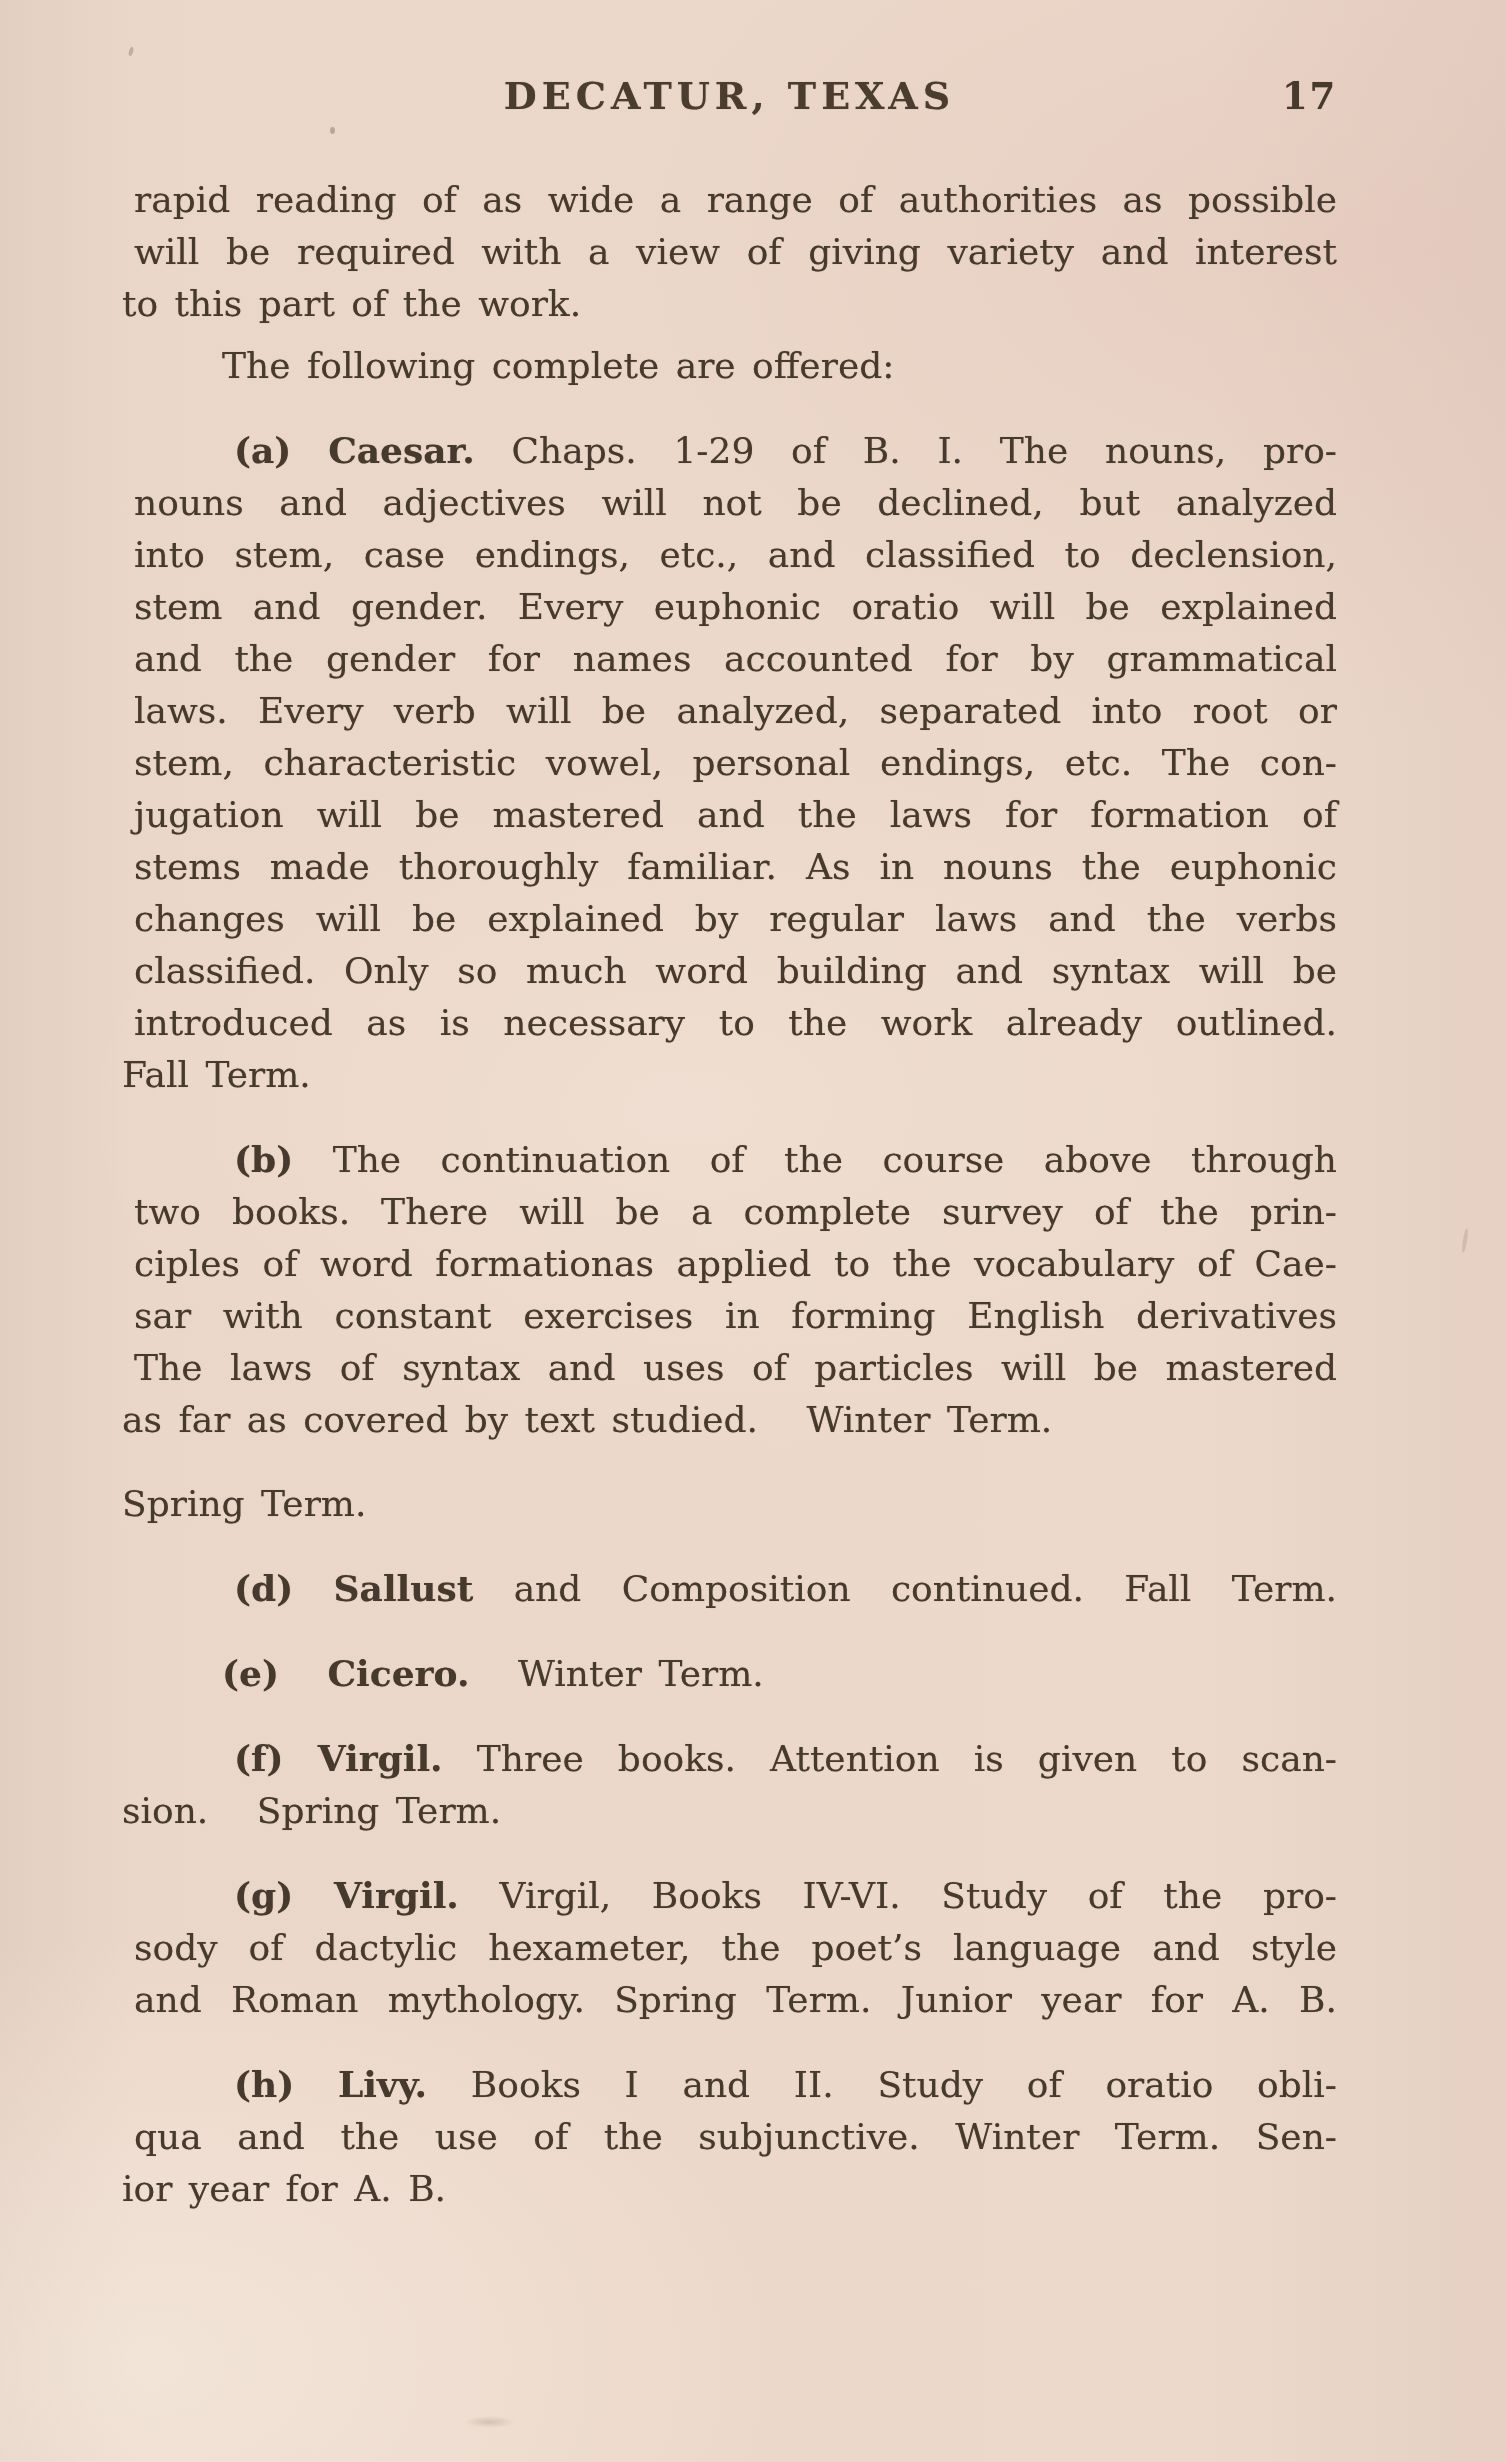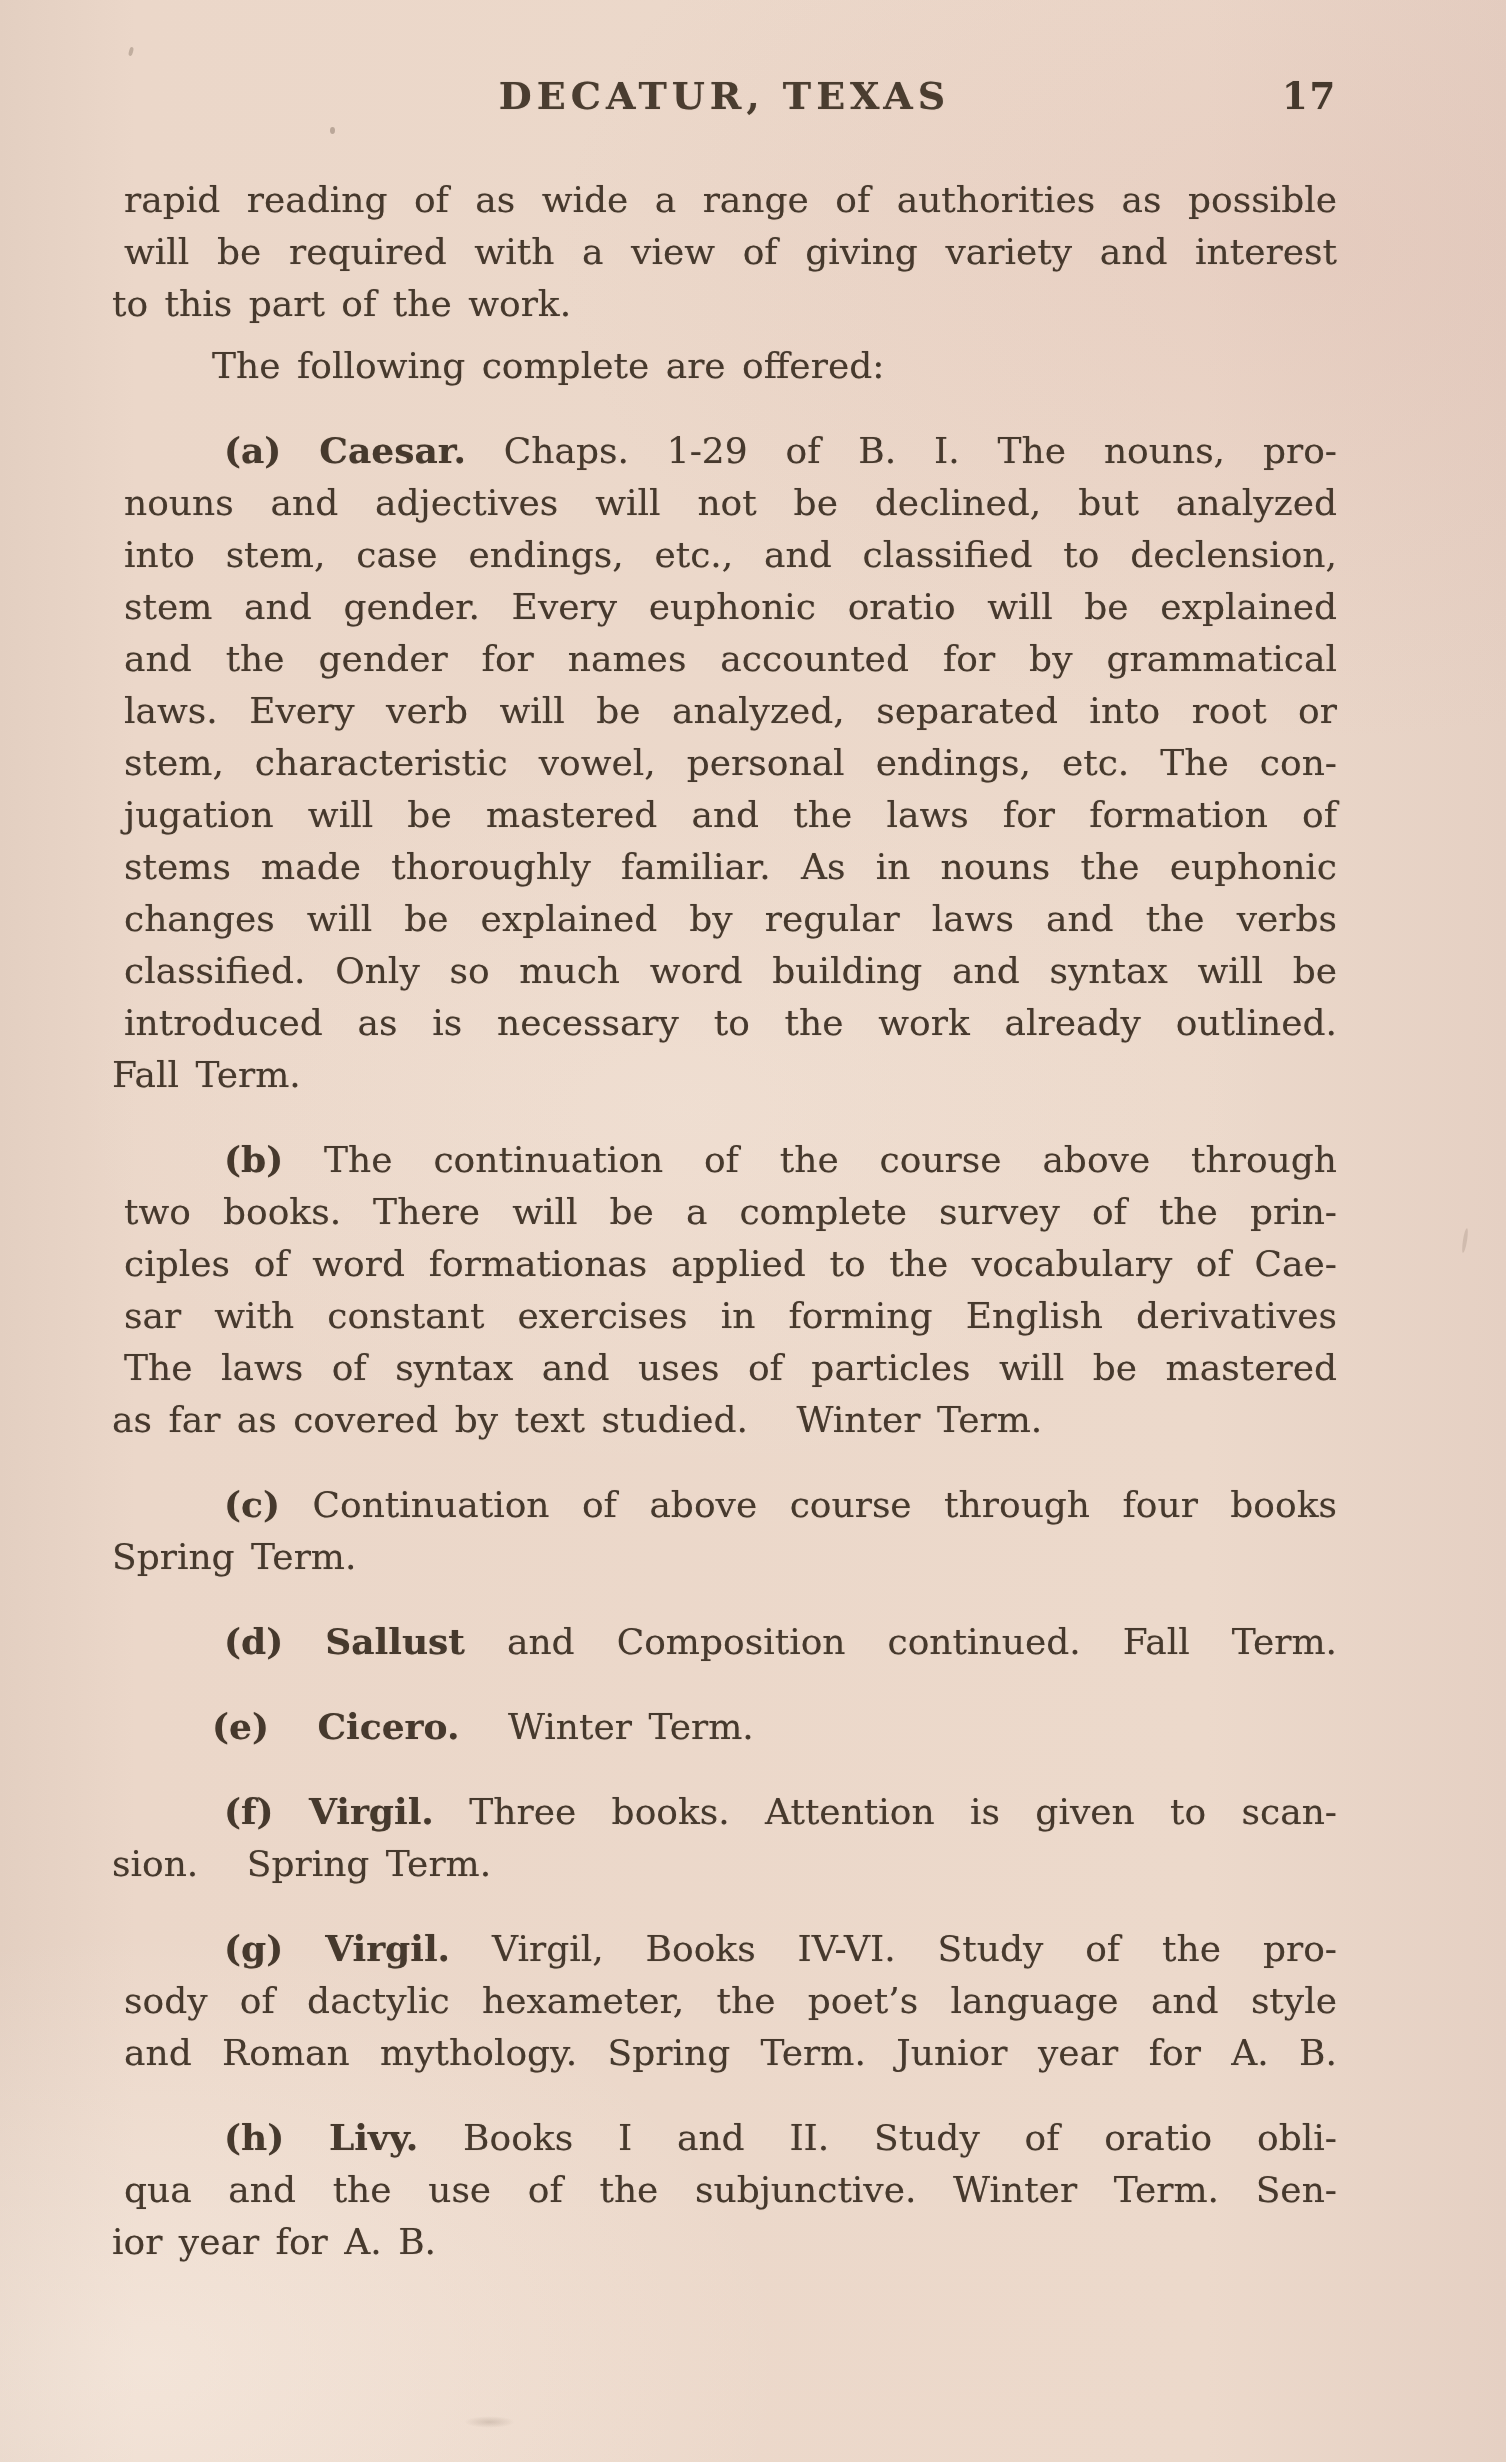--- a/index.html
+++ b/index.html
@@ -10,21 +10,21 @@
     overflow:hidden;
     background:
       radial-gradient(1184px 761px at 88% 10%, rgba(213,166,156,0.20), transparent 65%),
       radial-gradient(1057px 719px at 10% 96%, rgba(252,244,235,0.45), transparent 60%),
       radial-gradient(846px 508px at 45% 45%, rgba(249,239,229,0.25), transparent 72%),
       linear-gradient(90deg, #e3cfc1, #ebd7c9 9%, #ecd9cb 80%, #e5d0c3);
     font-family:"DejaVu Serif","Liberation Serif",serif;
     color:#46392d;
   }
   .content {
-    position:absolute; left:112px; right:170px; top:73px;
+    position:absolute; left:122px; right:170px; top:73px;
     text-shadow:0 0 0.8px rgba(70,57,45,0.45);
   }
   .header { position:relative; height:49px; margin-bottom:52px; }
   .header-title {
     text-align:center; font-size:38px; font-weight:700;
     letter-spacing:5px; color:#4a3d30;
   }
   .page-number {
     position:absolute; right:0; top:0.8px;
     font-size:37px; font-weight:700; letter-spacing:1.7px;
@@ -91,21 +91,20 @@
         </div>
         <div class="para" data-name="paragraph-course-b">
           <div class="line just ind" data-name="text-line"><span class="b" data-name="course-label">(b)</span> <span class="" data-name="text-segment">The continuation of the course above through</span></div>
           <div class="line just" data-name="text-line"><span class="" data-name="text-segment">two books.  There will be a complete survey of the prin-</span></div>
           <div class="line just" data-name="text-line"><span class="" data-name="text-segment">ciples of word formationas applied to the vocabulary of Cae-</span></div>
           <div class="line just" data-name="text-line"><span class="" data-name="text-segment">sar with constant exercises in forming English derivatives</span></div>
           <div class="line just" data-name="text-line"><span class="" data-name="text-segment">The laws of syntax and uses of particles will be mastered</span></div>
           <div class="line" data-name="text-line"><span class=" gapr" data-name="text-segment">as far as covered by text studied.</span> <span class="" data-name="text-segment">Winter Term.</span></div>
         </div>
         <div class="para" data-name="paragraph-course-c">
-          <div class="line just ind" data-name="text-line"><span class="b" data-name="course-label">(c)</span> <span class="" data-name="text-segment">Continuation of above course through four books</span></div>
           <div class="line" data-name="text-line"><span class="" data-name="text-segment">Spring Term.</span></div>
         </div>
         <div class="para" data-name="paragraph-course-d">
           <div class="line just ind" data-name="text-line"><span class="b" data-name="course-label">(d)</span> <span class="b" data-name="course-label">Sallust</span> <span class="" data-name="text-segment">and Composition continued.  Fall Term.</span></div>
         </div>
         <div class="para" data-name="paragraph-course-e">
           <div class="line ind" data-name="text-line"><span class="b gapr" data-name="course-label">(e)</span> <span class="b gapr" data-name="course-label">Cicero.</span> <span class="" data-name="text-segment">Winter Term.</span></div>
         </div>
         <div class="para" data-name="paragraph-course-f">
           <div class="line just ind" data-name="text-line"><span class="b" data-name="course-label">(f)</span> <span class="b" data-name="course-label">Virgil.</span> <span class="" data-name="text-segment">Three books.  Attention is given to scan-</span></div>

